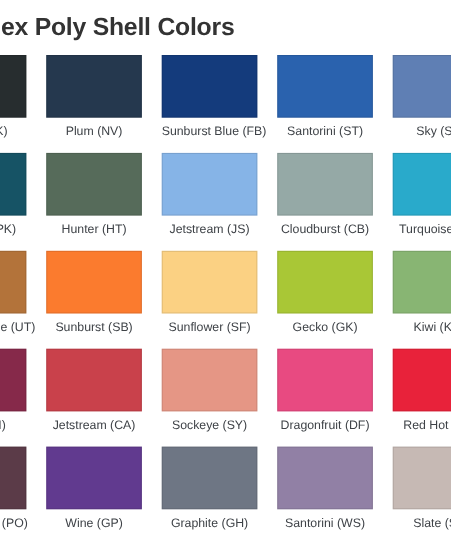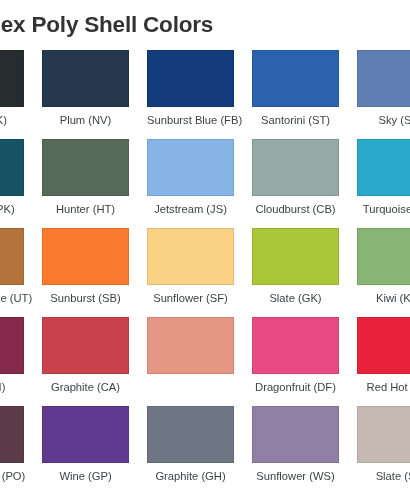--- a/index.html
+++ b/index.html
@@ -121,36 +121,37 @@
         <div class="swatch-cell">
           <div class="swatch-chip" style="background-color: rgb(251, 123, 46);"></div>
           <div class="swatch-label">Sunburst (SB)</div>
         </div>
         <div class="swatch-cell">
           <div class="swatch-chip" style="background-color: rgb(251, 209, 131);"></div>
           <div class="swatch-label">Sunflower (SF)</div>
         </div>
         <div class="swatch-cell">
           <div class="swatch-chip" style="background-color: rgb(169, 199, 54);"></div>
-          <div class="swatch-label">Slate (GK)</div>
+          <div class="swatch-label">Gecko (GK)</div>
         </div>
         <div class="swatch-cell">
           <div class="swatch-chip" style="background-color: rgb(136, 181, 115);"></div>
           <div class="swatch-label">Kiwi (KW)</div>
         </div>
         <div class="swatch-cell">
           <div class="swatch-chip" style="background-color: rgb(134, 41, 74);"></div>
           <div class="swatch-label">Wine (WI)</div>
         </div>
         <div class="swatch-cell">
           <div class="swatch-chip" style="background-color: rgb(201, 65, 75);"></div>
-          <div class="swatch-label">Graphite (CA)</div>
+          <div class="swatch-label">Jetstream (CA)</div>
         </div>
         <div class="swatch-cell">
           <div class="swatch-chip" style="background-color: rgb(229, 150, 133);"></div>
+          <div class="swatch-label">Sockeye (SY)</div>
         </div>
         <div class="swatch-cell">
           <div class="swatch-chip" style="background-color: rgb(232, 74, 129);"></div>
           <div class="swatch-label">Dragonfruit (DF)</div>
         </div>
         <div class="swatch-cell">
           <div class="swatch-chip" style="background-color: rgb(232, 34, 58);"></div>
           <div class="swatch-label">Red Hot (RH)</div>
         </div>
         <div class="swatch-cell">
@@ -160,21 +161,21 @@
         <div class="swatch-cell">
           <div class="swatch-chip" style="background-color: rgb(97, 58, 143);"></div>
           <div class="swatch-label">Wine (GP)</div>
         </div>
         <div class="swatch-cell">
           <div class="swatch-chip" style="background-color: rgb(110, 118, 132);"></div>
           <div class="swatch-label">Graphite (GH)</div>
         </div>
         <div class="swatch-cell">
           <div class="swatch-chip" style="background-color: rgb(145, 128, 165);"></div>
-          <div class="swatch-label">Sunflower (WS)</div>
+          <div class="swatch-label">Santorini (WS)</div>
         </div>
         <div class="swatch-cell">
           <div class="swatch-chip" style="background-color: rgb(198, 185, 180);"></div>
           <div class="swatch-label">Slate (SL)</div>
         </div>
       </div>
 
   </div>
 </div>
 

